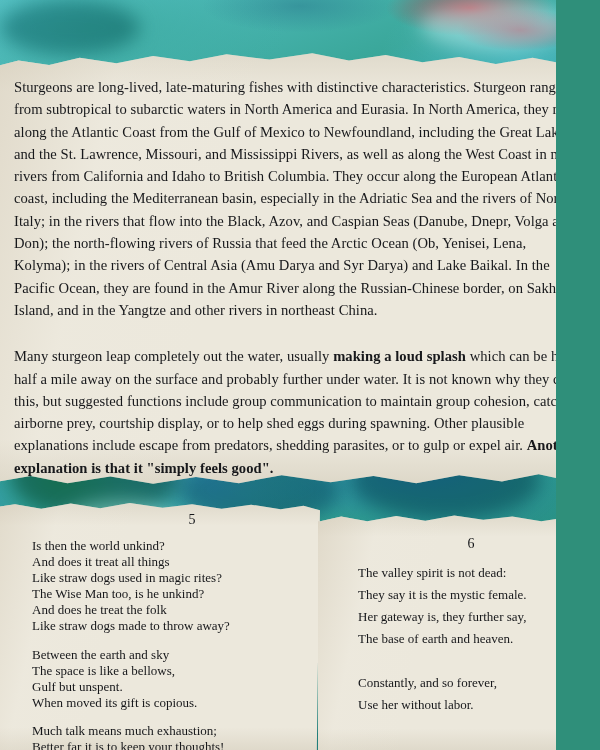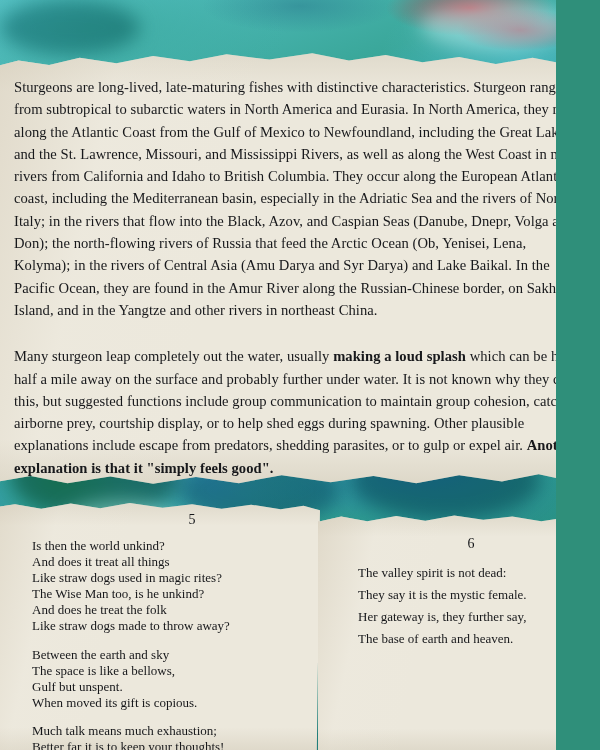--- a/index.html
+++ b/index.html
@@ -211,16 +211,18 @@
   </div>
 
   <div class="paper" id="sheet-poem-right">
     <div class="paper-tex"></div>
     <div class="poem" id="poem-right-body">
       <div class="poem-num">6</div>
       <div class="stanza tight">The valley spirit is not dead:
 They say it is the mystic female.
 Her gateway is, they further say,
 The base of earth and heaven.</div>
+      <div class="stanza tight" style="margin-top:22px;">Constantly, and so forever,
+Use her without labor.</div>
     </div>
   </div>
 
 </div>
 
 </body></html>

